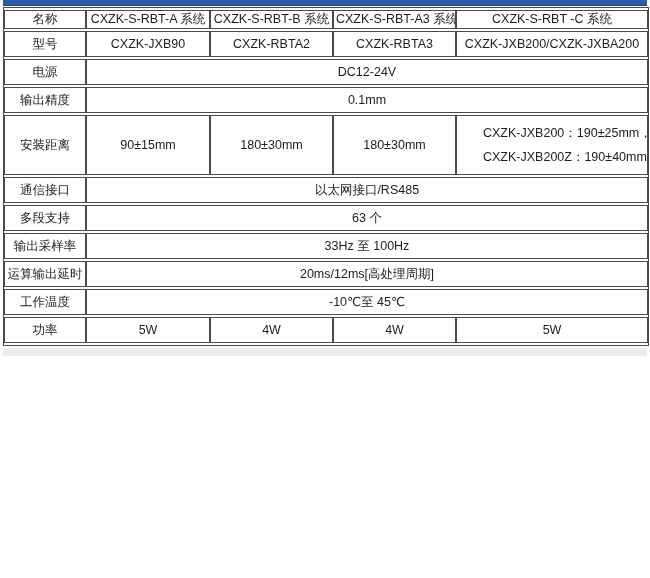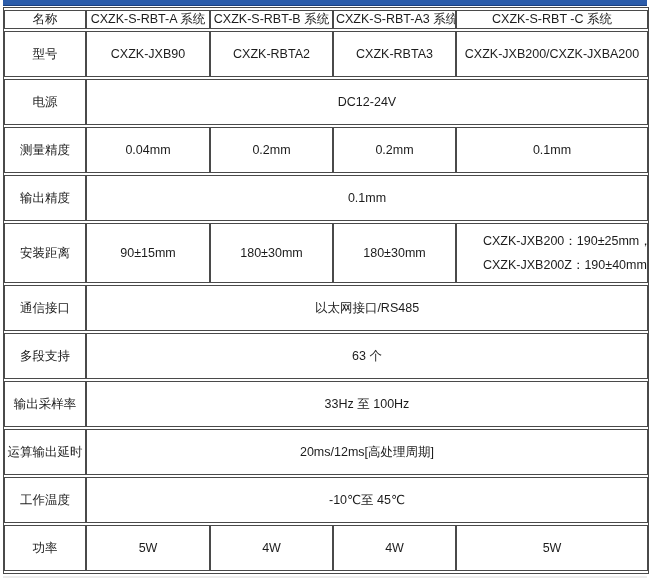--- a/index.html
+++ b/index.html
@@ -29,21 +29,21 @@
     border: 1px solid #4a4a4a;
   }
   td {
     border: 1px solid #4a4a4a;
     box-sizing: border-box;
     background: #ffffff;
     text-align: center;
     vertical-align: middle;
     font-size: 12.5px;
     color: #1c1c1c;
-    height: 46px;
+    height: 26px;
     padding: 0 2px;
     overflow: hidden;
     white-space: nowrap;
   }
   tr.first td { height: 14px; }
   tr.tall td { height: 60px; }
   td.wrapok { white-space: normal; }
   .two-line {
     display: flex;
     flex-direction: column;
@@ -84,27 +84,20 @@
         <td>CXZK-JXB90</td>
         <td>CXZK-RBTA2</td>
         <td>CXZK-RBTA3</td>
         <td>CXZK-JXB200/CXZK-JXBA200</td>
       </tr>
       <tr>
         <td>电源</td>
         <td colspan="4">DC12-24V</td>
       </tr>
       <tr>
-        <td>测量精度</td>
-        <td>0.04mm</td>
-        <td>0.2mm</td>
-        <td>0.2mm</td>
-        <td>0.1mm</td>
-      </tr>
-      <tr>
         <td>输出精度</td>
         <td colspan="4">0.1mm</td>
       </tr>
       <tr class="tall">
         <td>安装距离</td>
         <td>90±15mm</td>
         <td>180±30mm</td>
         <td>180±30mm</td>
         <td>
           <div class="two-line">

